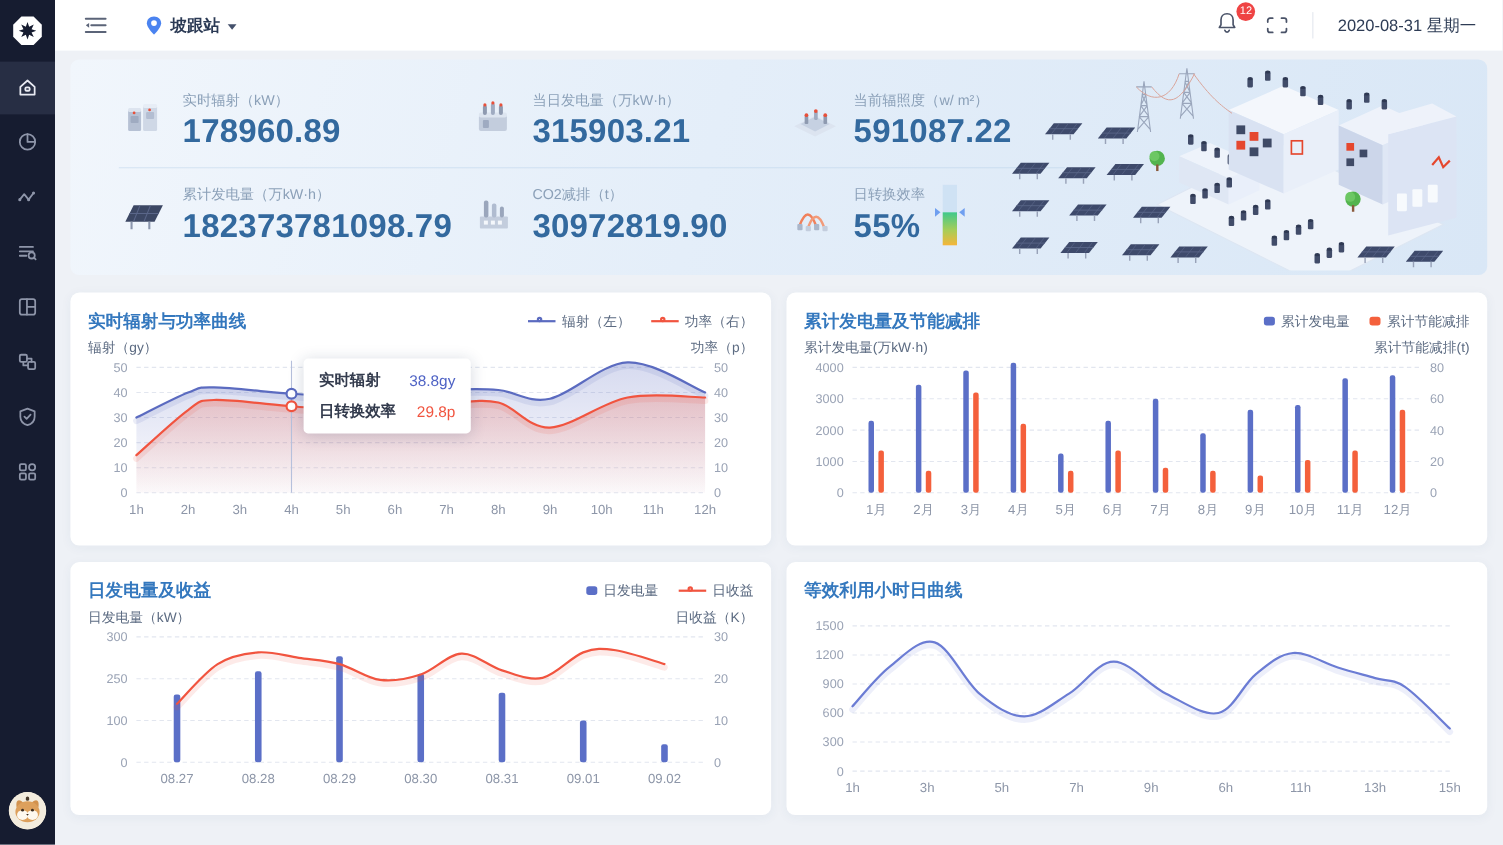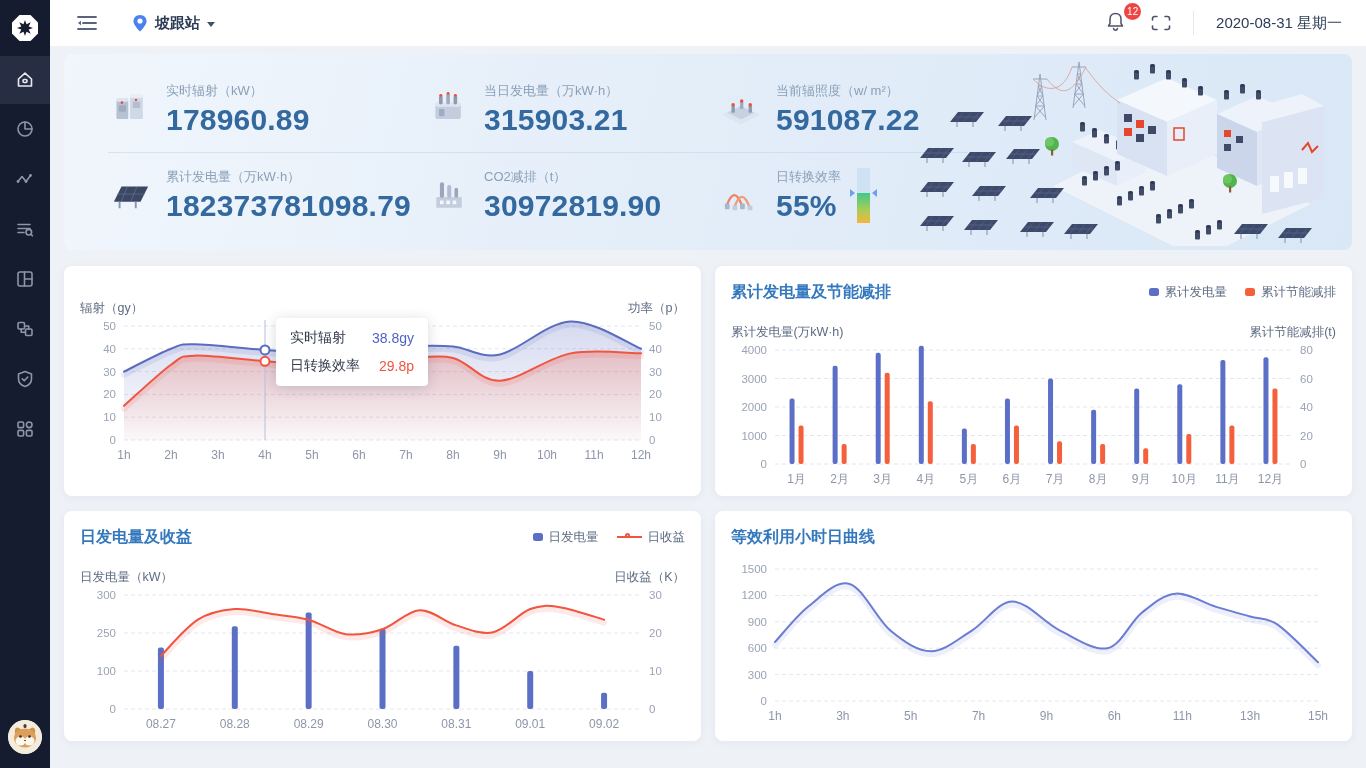--- a/index.html
+++ b/index.html
@@ -48,29 +48,29 @@
 
 .grid2{display:grid;grid-template-columns:1fr 1fr;gap:15px 14px}
 .card{background:#fff;border-radius:8px;height:230px;padding:14px 16px 10px;box-shadow:0 2px 10px rgba(40,70,120,.05);position:relative}
 .card-hd{display:flex;justify-content:space-between;align-items:center;height:24px}
 .card-title{font-size:16px;font-weight:bold;color:#3478be}
 .legend{display:flex;align-items:center;gap:18px}
 .lg-item{display:flex;align-items:center;gap:6px;font-size:12.5px;color:#5c6b82;cursor:pointer}
 .lg-line{width:25px;height:2px;background:var(--c);position:relative;flex-shrink:0}
 .lg-line i{position:absolute;left:8px;top:-3.5px;width:5px;height:5px;border:2px solid var(--c);border-radius:50%;background:#fff;display:block}
 .lg-sq{width:10px;height:8px;border-radius:2.5px;background:var(--c);flex-shrink:0}
-.units{display:flex;justify-content:space-between;font-size:12.5px;color:#5c6b82;margin-top:20px;height:16px}
+.units{display:flex;justify-content:space-between;font-size:12.5px;color:#5c6b82;margin-top:4px;height:16px}
 .chart-wrap{position:relative}
 svg.chart text{font-family:"Liberation Sans",sans-serif;font-size:11.5px;fill:#9aa3b5}
 svg.chart text.xtick{font-size:12px;fill:#8d96a8}
 
 .tooltip{position:absolute;left:196px;top:2px;width:152px;background:#fff;border-radius:4px;box-shadow:0 2px 14px rgba(30,50,90,.18);padding:11px 14px;z-index:5}
 .tt-row{display:flex;justify-content:space-between;align-items:center;font-size:14px}
 .tt-row + .tt-row{margin-top:10px}
-.tt-label{font-weight:normal;color:#333b4d}
+.tt-label{font-weight:bold;color:#333b4d}
 .tt-val.t-blue{color:#4f63c5}
 .tt-val.t-red{color:#f1543f}
 </style>
 </head>
 <body>
 
 <div class="app">
 
   <aside class="sidebar">
     <div class="logo">
@@ -414,20 +414,37 @@
             <use href="#sp" x="108" y="162"></use>
             <use href="#sp" x="152" y="164"></use>
           <use href="#sp" x="322" y="164"></use>
             <use href="#sp" x="366" y="168"></use>
         </svg>
       </section>
 
       <div class="grid2">
 
         <div class="card">
+          <div class="card-hd">
+            <span class="card-title">实时辐射与功率曲线</span>
+            <span class="legend">
+              <span class="lg-item">
+                  <span class="lg-line" style="--c:#5b6bc0">
+                    <i></i>
+                  </span>
+                  <span>辐射（左）</span>
+                </span>
+              <span class="lg-item">
+                  <span class="lg-line" style="--c:#f1543f">
+                    <i></i>
+                  </span>
+                  <span>功率（右）</span>
+                </span>
+            </span>
+          </div>
           <div class="units">
               <span>辐射（gy）</span>
               <span>功率（p）</span>
             </div>
           <div class="chart-wrap">
             <svg class="chart" width="605" height="150">
                 <line x1="44" x2="561" y1="124" y2="124" stroke="#e2e6ef" stroke-width="1" stroke-dasharray="4 3"></line>
                 <text x="36" y="128" text-anchor="end">0</text>
                 <text x="569" y="128">0</text>
                 <line x1="44" x2="561" y1="101.2" y2="101.2" stroke="#e2e6ef" stroke-width="1" stroke-dasharray="4 3"></line>

